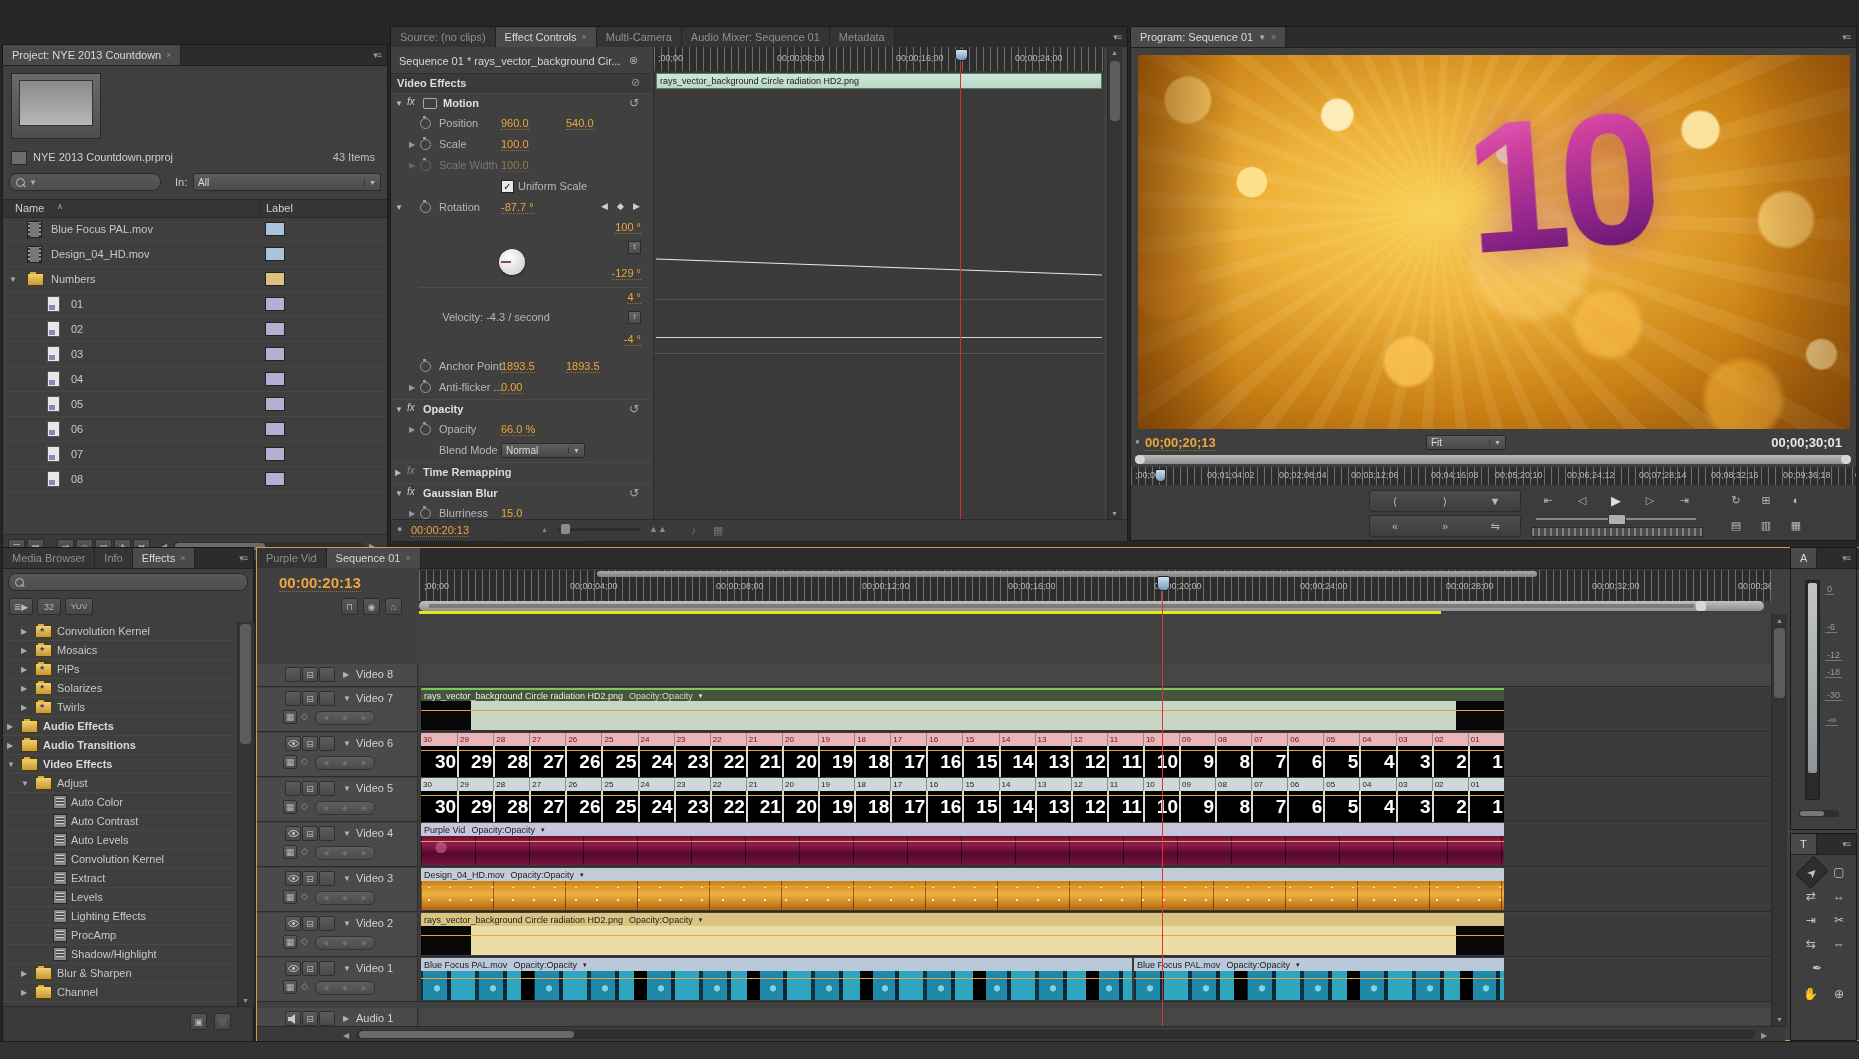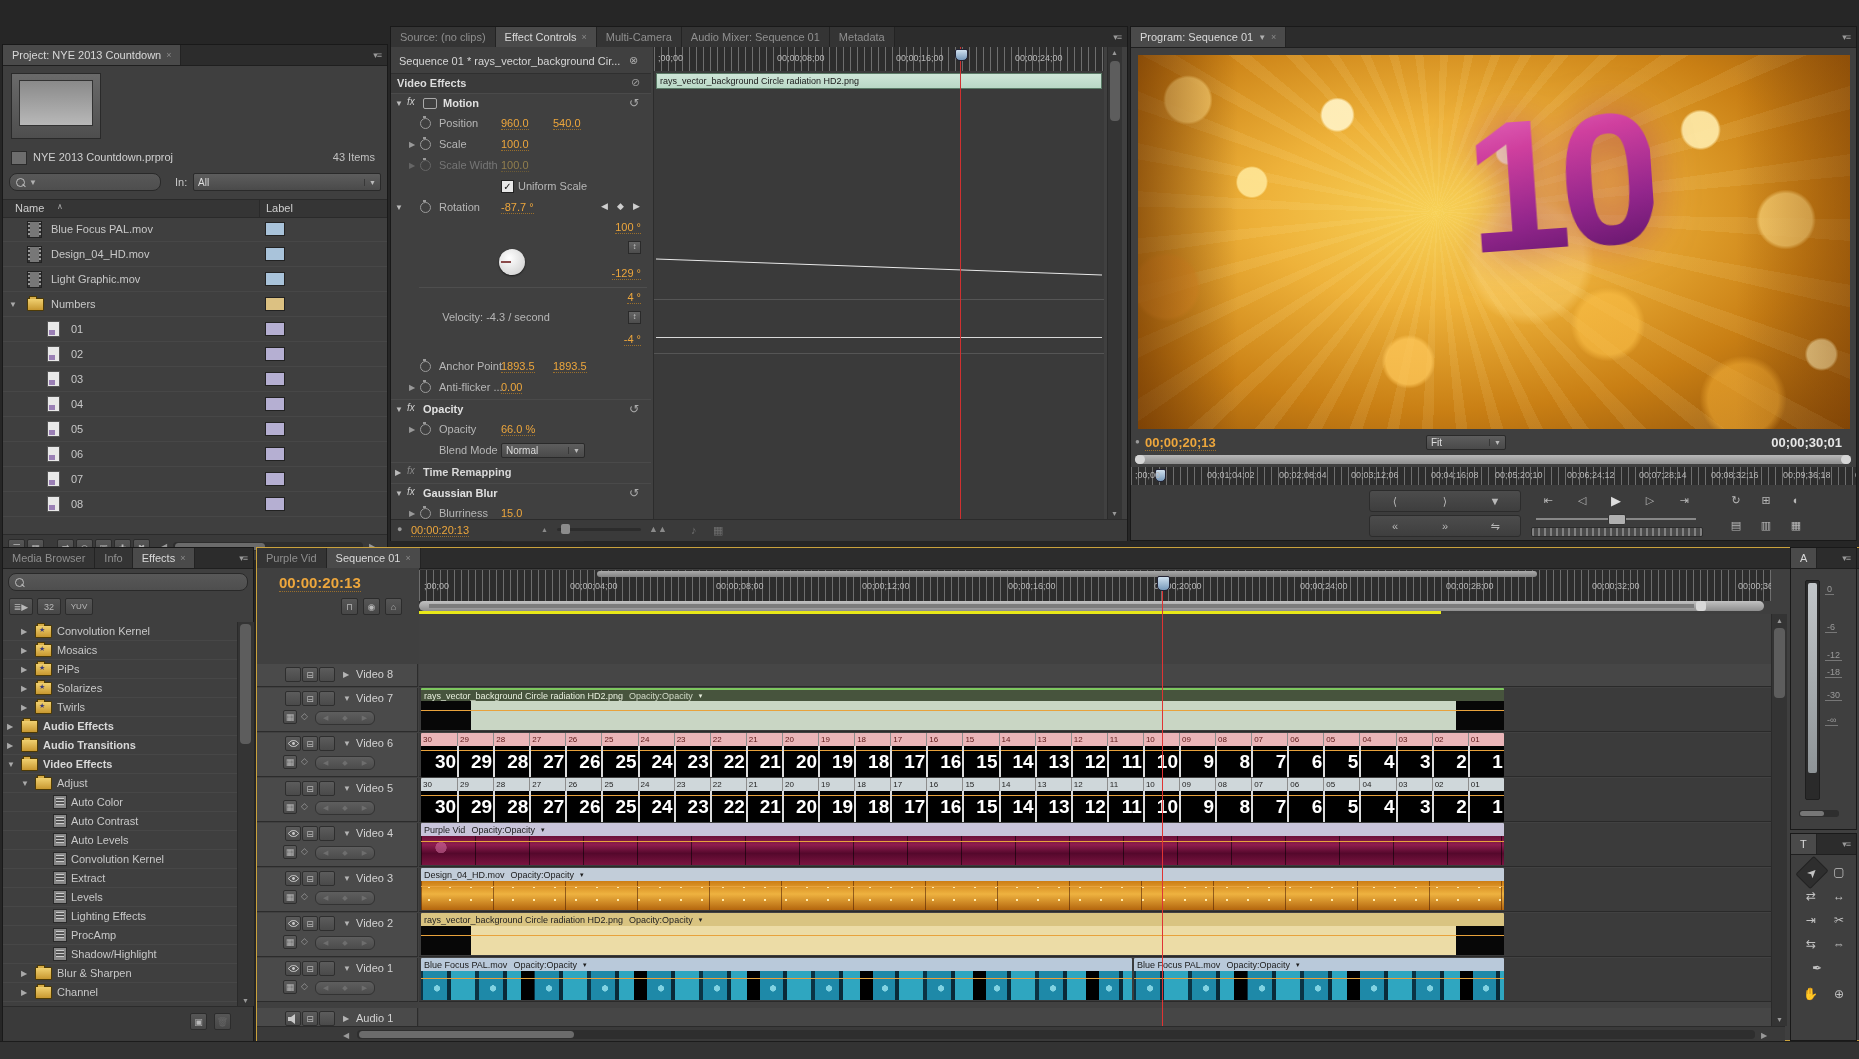--- a/index.html
+++ b/index.html
@@ -40,21 +40,21 @@
   .icon-folder::before{content:'';position:absolute;top:-3px;left:1px;width:6px;height:2px;background:#d8ae48;border:1px solid #4d3a06;border-bottom:none;}
   .icon-still{position:relative;width:11px;height:14px;background:#e8e8e8;border:1px solid #555;}
   .icon-still::after{content:'';position:absolute;left:1px;bottom:1px;width:6px;height:5px;background:#9a7fb5;}
   .icon-fx{position:relative;width:12px;height:12px;background:#888;border:1px solid #2a2a2a;}
   .icon-fx::after{content:'';position:absolute;left:2px;top:2px;right:2px;height:7px;background:repeating-linear-gradient(0deg,#ccc 0 1px,#555 1px 3px);}
   .star{position:absolute;left:3px;top:0px;font-size:7px;color:#3a3a7a;}
   
   .ecrow{position:absolute;left:0;width:260px;height:20px;}
   .eclab{position:absolute;left:48px;top:3px;}
   .ecv1{position:absolute;left:110px;top:3px;}
-  .ecv2{position:absolute;left:162px;top:3px;}
+  .ecv2{position:absolute;left:175px;top:3px;}
   .swp{position:absolute;left:29px;top:4px;}
   .exp{position:absolute;left:18px;top:5px;font-size:8px;color:#999;}
   .rst{position:absolute;left:238px;top:2px;color:#aaa;font-size:12px;}
   .kexp{position:absolute;width:11px;height:11px;background:linear-gradient(#666,#4c4c4c);border:1px solid #2a2a2a;color:#ccc;font-size:8px;line-height:10px;text-align:center;}
   
   .clip{position:absolute;overflow:hidden;border-radius:1px;}
   .ch{height:13px;font-size:9px;display:flex;gap:6px;align-items:center;padding:0 3px;overflow:hidden;white-space:nowrap;box-sizing:border-box;}
   .ch-dark{background:#47543d;color:#e8efde;border-top:2px solid #7dc75f;}
   .ch .dd{font-size:7px;}
   .cb{position:relative;height:29px;overflow:hidden;}
@@ -138,25 +138,20 @@
           <div class="icon-film abs" style="left: 24px;"></div>
           <div class="abs" style="left: 48px;">Blue Focus PAL.mov</div>
           <div class="chip" style="background: rgb(169, 195, 218);"></div>
         </div>
         <div class="prow">
           <div class="icon-film abs" style="left: 24px;"></div>
           <div class="abs" style="left: 48px;">Design_04_HD.mov</div>
           <div class="chip" style="background: rgb(169, 195, 218);"></div>
         </div>
         <div class="prow">
-          <div class="icon-film abs" style="left: 24px;"></div>
-          <div class="abs" style="left: 48px;">Light Graphic.mov</div>
-          <div class="chip" style="background: rgb(169, 195, 218);"></div>
-        </div>
-        <div class="prow">
           <div class="abs" style="left: 6px; font-size: 8px; color: rgb(170, 170, 170);">▼</div>
           <div class="icon-folder abs" style="left: 24px;"></div>
           <div class="abs" style="left: 48px;">Numbers</div>
           <div class="chip" style="background: rgb(220, 193, 130);"></div>
         </div>
         <div class="prow">
           <div class="icon-still abs" style="left: 44px;"></div>
           <div class="abs" style="left: 68px;">01</div>
           <div class="chip" style="background: rgb(181, 175, 210);"></div>
         </div>

